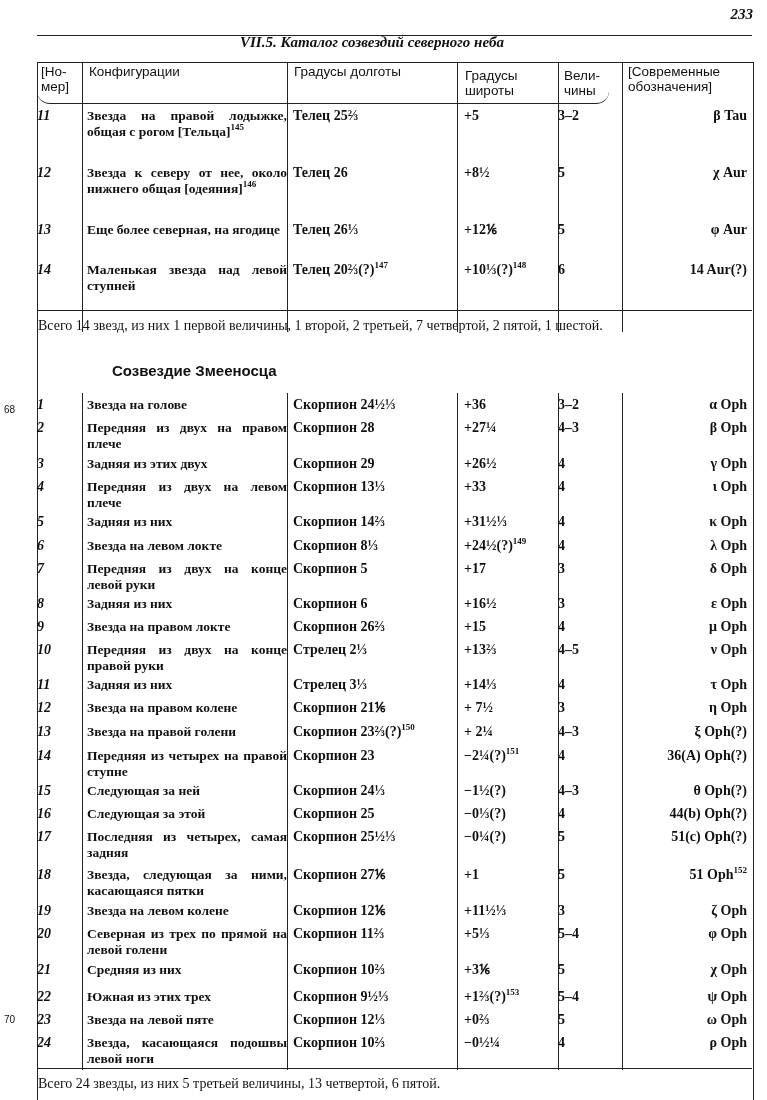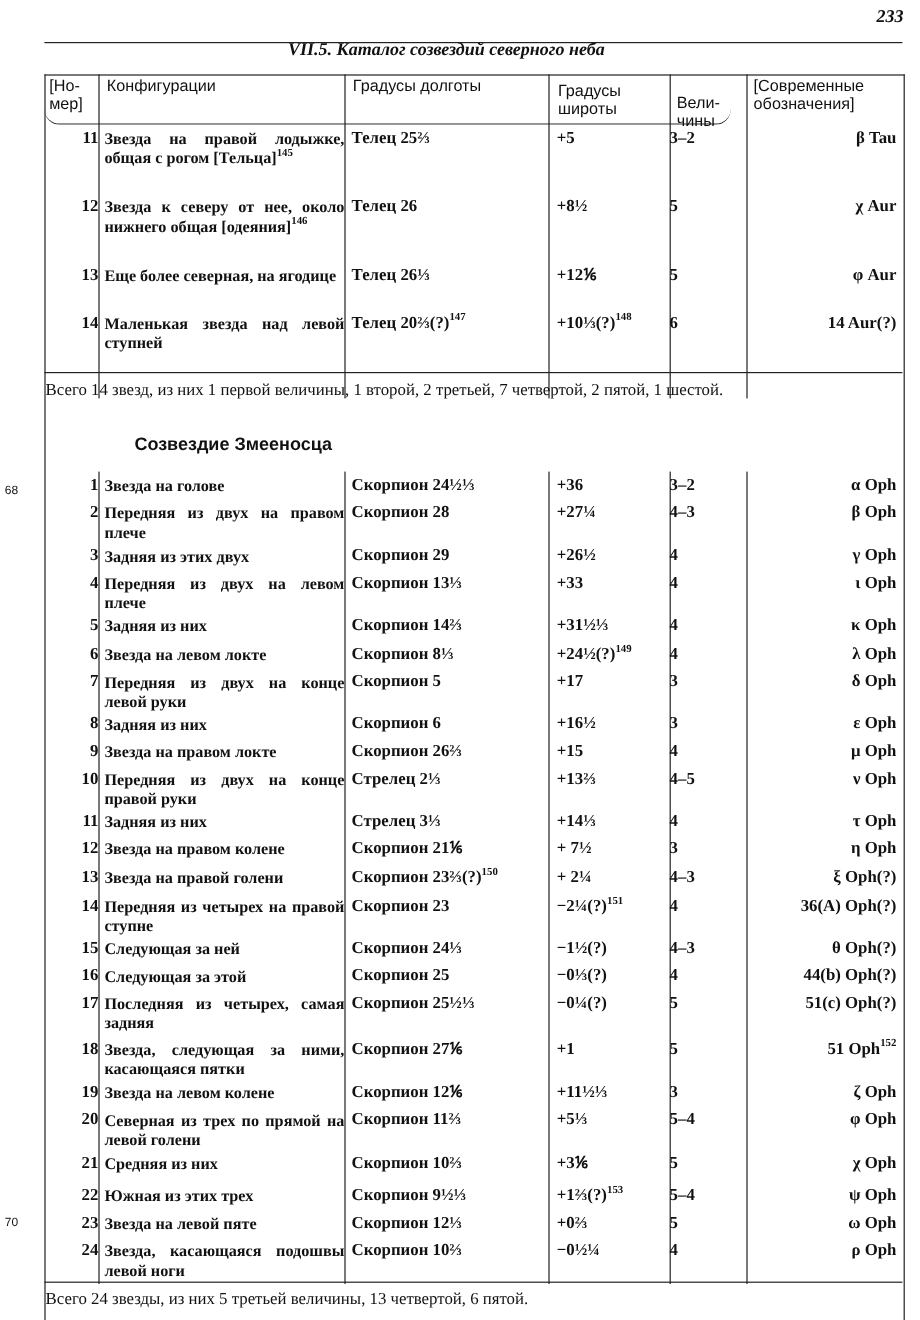--- a/index.html
+++ b/index.html
@@ -9,21 +9,21 @@
   .page-num { position:absolute; top:6px; right:14px; font-style:italic; font-weight:bold; font-size:15px; }
   .head-rule { position:absolute; top:35px; left:37px; width:715px; height:0; border-top:1.5px solid #222; }
   .margin-num { position:absolute; left:4px; font-size:10px; font-family:"Liberation Sans", sans-serif; }
   .tbl-frame { position:absolute; left:37px; top:62px; width:715px; height:1038px;
                border-left:1.3px solid #222; border-right:1.3px solid #222; border-top:1.3px solid #222; }
   .hdr { position:absolute; top:62px; left:37px; width:572px; height:41px; border-bottom:1.3px solid #222;border-radius:13px; }
   .hdr-cell { position:absolute; top:2px; font-size:13.5px; line-height:15px; font-family:"Liberation Sans", sans-serif; font-stretch:condensed; }
   .vline { position:absolute; width:0; border-left:1.2px solid #222; }
   .row { position:absolute; left:37px; width:715px; line-height:15.5px; }
   .c { position:absolute; top:0; }
-  .c-num { left:0; width:45px; text-align:right; font-weight:bold; }
+  .c-num { left:0; width:45px; text-align:left; font-weight:bold;font-style:italic; }
   .c-conf { left:50px; width:200px; text-align:justify; font-weight:bold; font-size:13.5px; }
   .c-lon { left:256px; width:165px; font-weight:bold; }
   .c-lat { left:427px; width:95px; font-weight:bold; }
   .c-mag { left:521px; width:64px; text-align:left; font-weight:bold; }
   .c-mod { left:585px; width:125px; text-align:right; padding-right:0; font-weight:bold; }
   sup { font-size:9px; vertical-align:6px; line-height:0; }
   .summary { position:absolute; left:38px; width:705px; font-weight:normal; font-size:14px; text-align:justify; line-height:16px; }
   .section-title { position:absolute; left:112px; font-weight:bold; font-size:15px; font-family:"Liberation Sans", sans-serif; }
   .hline { position:absolute; left:37px; width:715px; height:0; border-top:1.2px solid #222; }
 </style>
@@ -37,21 +37,21 @@
 <div class="margin-num" style="top:404px">68</div>
 <div class="margin-num" style="top:1014px">70</div>
 
 <div class="tbl-frame"></div>
 
 <div class="hdr">
   <div class="hdr-cell" style="left:4px;width:40px;">[Но-<br>мер]</div>
   <div class="hdr-cell" style="left:52px;">Конфигурации</div>
   <div class="hdr-cell" style="left:257px;">Градусы долготы</div>
   <div class="hdr-cell" style="left:428px;top:6px;width:75px;">Градусы<br>широты</div>
-  <div class="hdr-cell" style="left:527px;top:6px;width:40px;margin-top:10px;">Вели-<br>чины</div>
+  <div class="hdr-cell" style="left:527px;top:6px;width:40px;">Вели-<br>чины</div>
   <div class="hdr-cell" style="left:591px;width:125px;">[Современные<br>обозначения]</div>
 </div>
 
 <div class="vline" style="left:82px;top:62px;height:270px"></div>
 <div class="vline" style="left:287px;top:62px;height:270px"></div>
 <div class="vline" style="left:457px;top:62px;height:270px"></div>
 <div class="vline" style="left:558px;top:62px;height:270px"></div>
 <div class="vline" style="left:622px;top:62px;height:270px"></div>
 <div class="hline" style="top:310px"></div>
 

